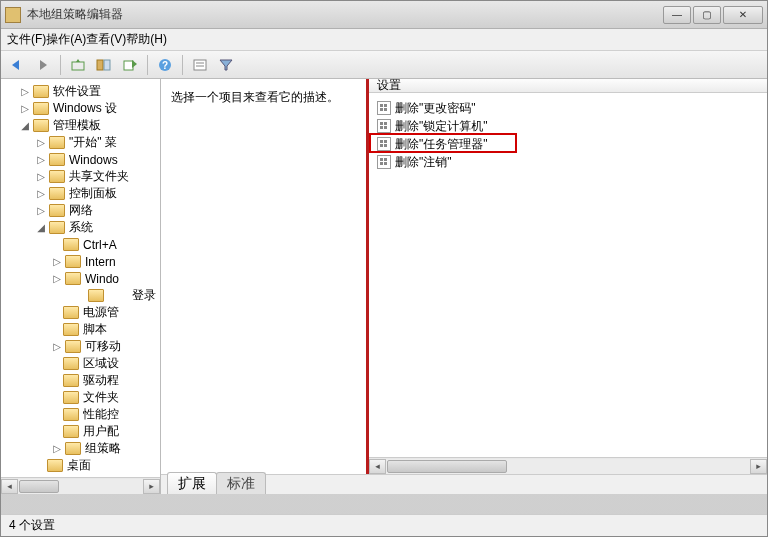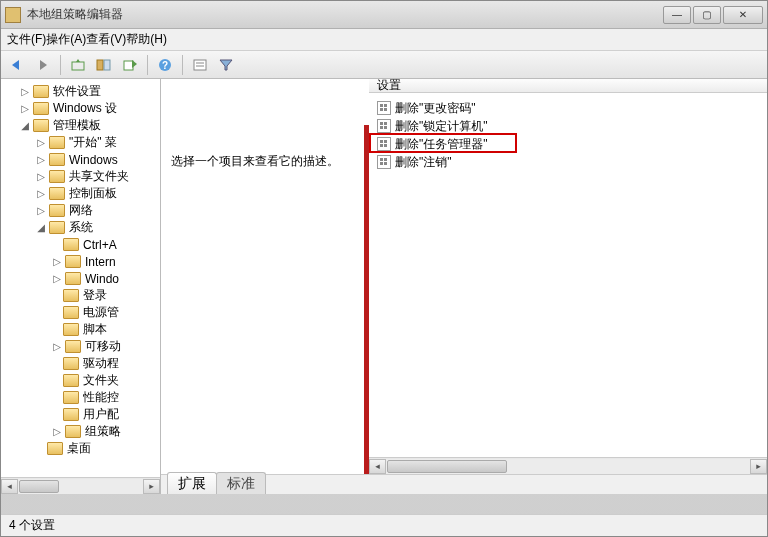--- a/index.html
+++ b/index.html
@@ -102,21 +102,21 @@
   .hscroll .hthumb{position:absolute;left:18px;width:40px;height:13px;top:2px;background:linear-gradient(to bottom,#e4e4e4,#c8c8c8);border:1px solid #aaa;border-radius:2px;}
   .right-pane{flex:1;display:flex;flex-direction:column;min-width:0;}
   .path-header{
     height:26px;background:linear-gradient(to bottom,#7a7a7a,#5d5d5d);
     color:#fff;display:flex;align-items:center;padding:0 8px;gap:6px;
     border-bottom:1px solid #444;
   }
   .path-header .folder{background:linear-gradient(to bottom,#ffe9a8,#e8c060);border:1px solid #a07820;width:16px;height:13px;border-radius:1px;}
   .rp-body{flex:1;display:flex;background:#fff;min-height:0;}
   .desc-col{
-    width:208px;padding:28px 10px;border-right:5px solid #b91c1c;margin-top:46px;
+    width:208px;padding:10px 10px;border-right:3px solid #b91c1c;
   }
   .list-col{flex:1;display:flex;flex-direction:column;min-width:0;}
   .list-header{
     height:14px;background:linear-gradient(to bottom,#fdfdfd,#ececec);
     border-bottom:1px solid #ccc;display:flex;align-items:center;padding:0 8px;
   }
   .list-body{flex:1;padding:6px 4px;position:relative;overflow:hidden;}
   .list-item{display:flex;align-items:center;height:18px;padding:0 4px;gap:4px;}
   .list-item .licon{width:14px;height:14px;border:1px solid #9a9a9a;background:#fff;position:relative;flex-shrink:0;}
   .list-item .licon::before{content:"";position:absolute;left:2px;top:2px;width:3px;height:3px;background:#888;box-shadow:0 4px 0 #888,4px 0 0 #888,4px 4px 0 #888;}
@@ -277,39 +277,44 @@
             <div class="node" style="padding-left: 48px;">
               <span class="exp">▷</span>
               <span class="folder"></span>
               <span class="label">Intern</span>
             </div>
             <div class="node" style="padding-left: 48px;">
               <span class="exp">▷</span>
               <span class="folder"></span>
               <span class="label">Windo</span>
             </div>
-            <div class="node" style="padding-left: 48px;">
+            <div class="node" style="padding-left: 48px; justify-content: space-between;">
               <span class="noexp"></span>
               <span class="folder"></span>
               <span class="label">登录</span>
             </div>
             <div class="node" style="padding-left: 48px;">
               <span class="noexp"></span>
               <span class="folder"></span>
               <span class="label">电源管</span>
             </div>
             <div class="node" style="padding-left: 48px;">
               <span class="noexp"></span>
               <span class="folder"></span>
               <span class="label">脚本</span>
             </div>
             <div class="node" style="padding-left: 48px;">
               <span class="exp">▷</span>
               <span class="folder"></span>
               <span class="label">可移动</span>
+            </div>
+            <div class="node" style="padding-left: 48px;">
+              <span class="noexp"></span>
+              <span class="folder"></span>
+              <span class="label">区域设</span>
             </div>
             <div class="node" style="padding-left: 48px;">
               <span class="noexp"></span>
               <span class="folder"></span>
               <span class="label">驱动程</span>
             </div>
             <div class="node" style="padding-left: 48px;">
               <span class="noexp"></span>
               <span class="folder"></span>
               <span class="label">文件夹</span>

